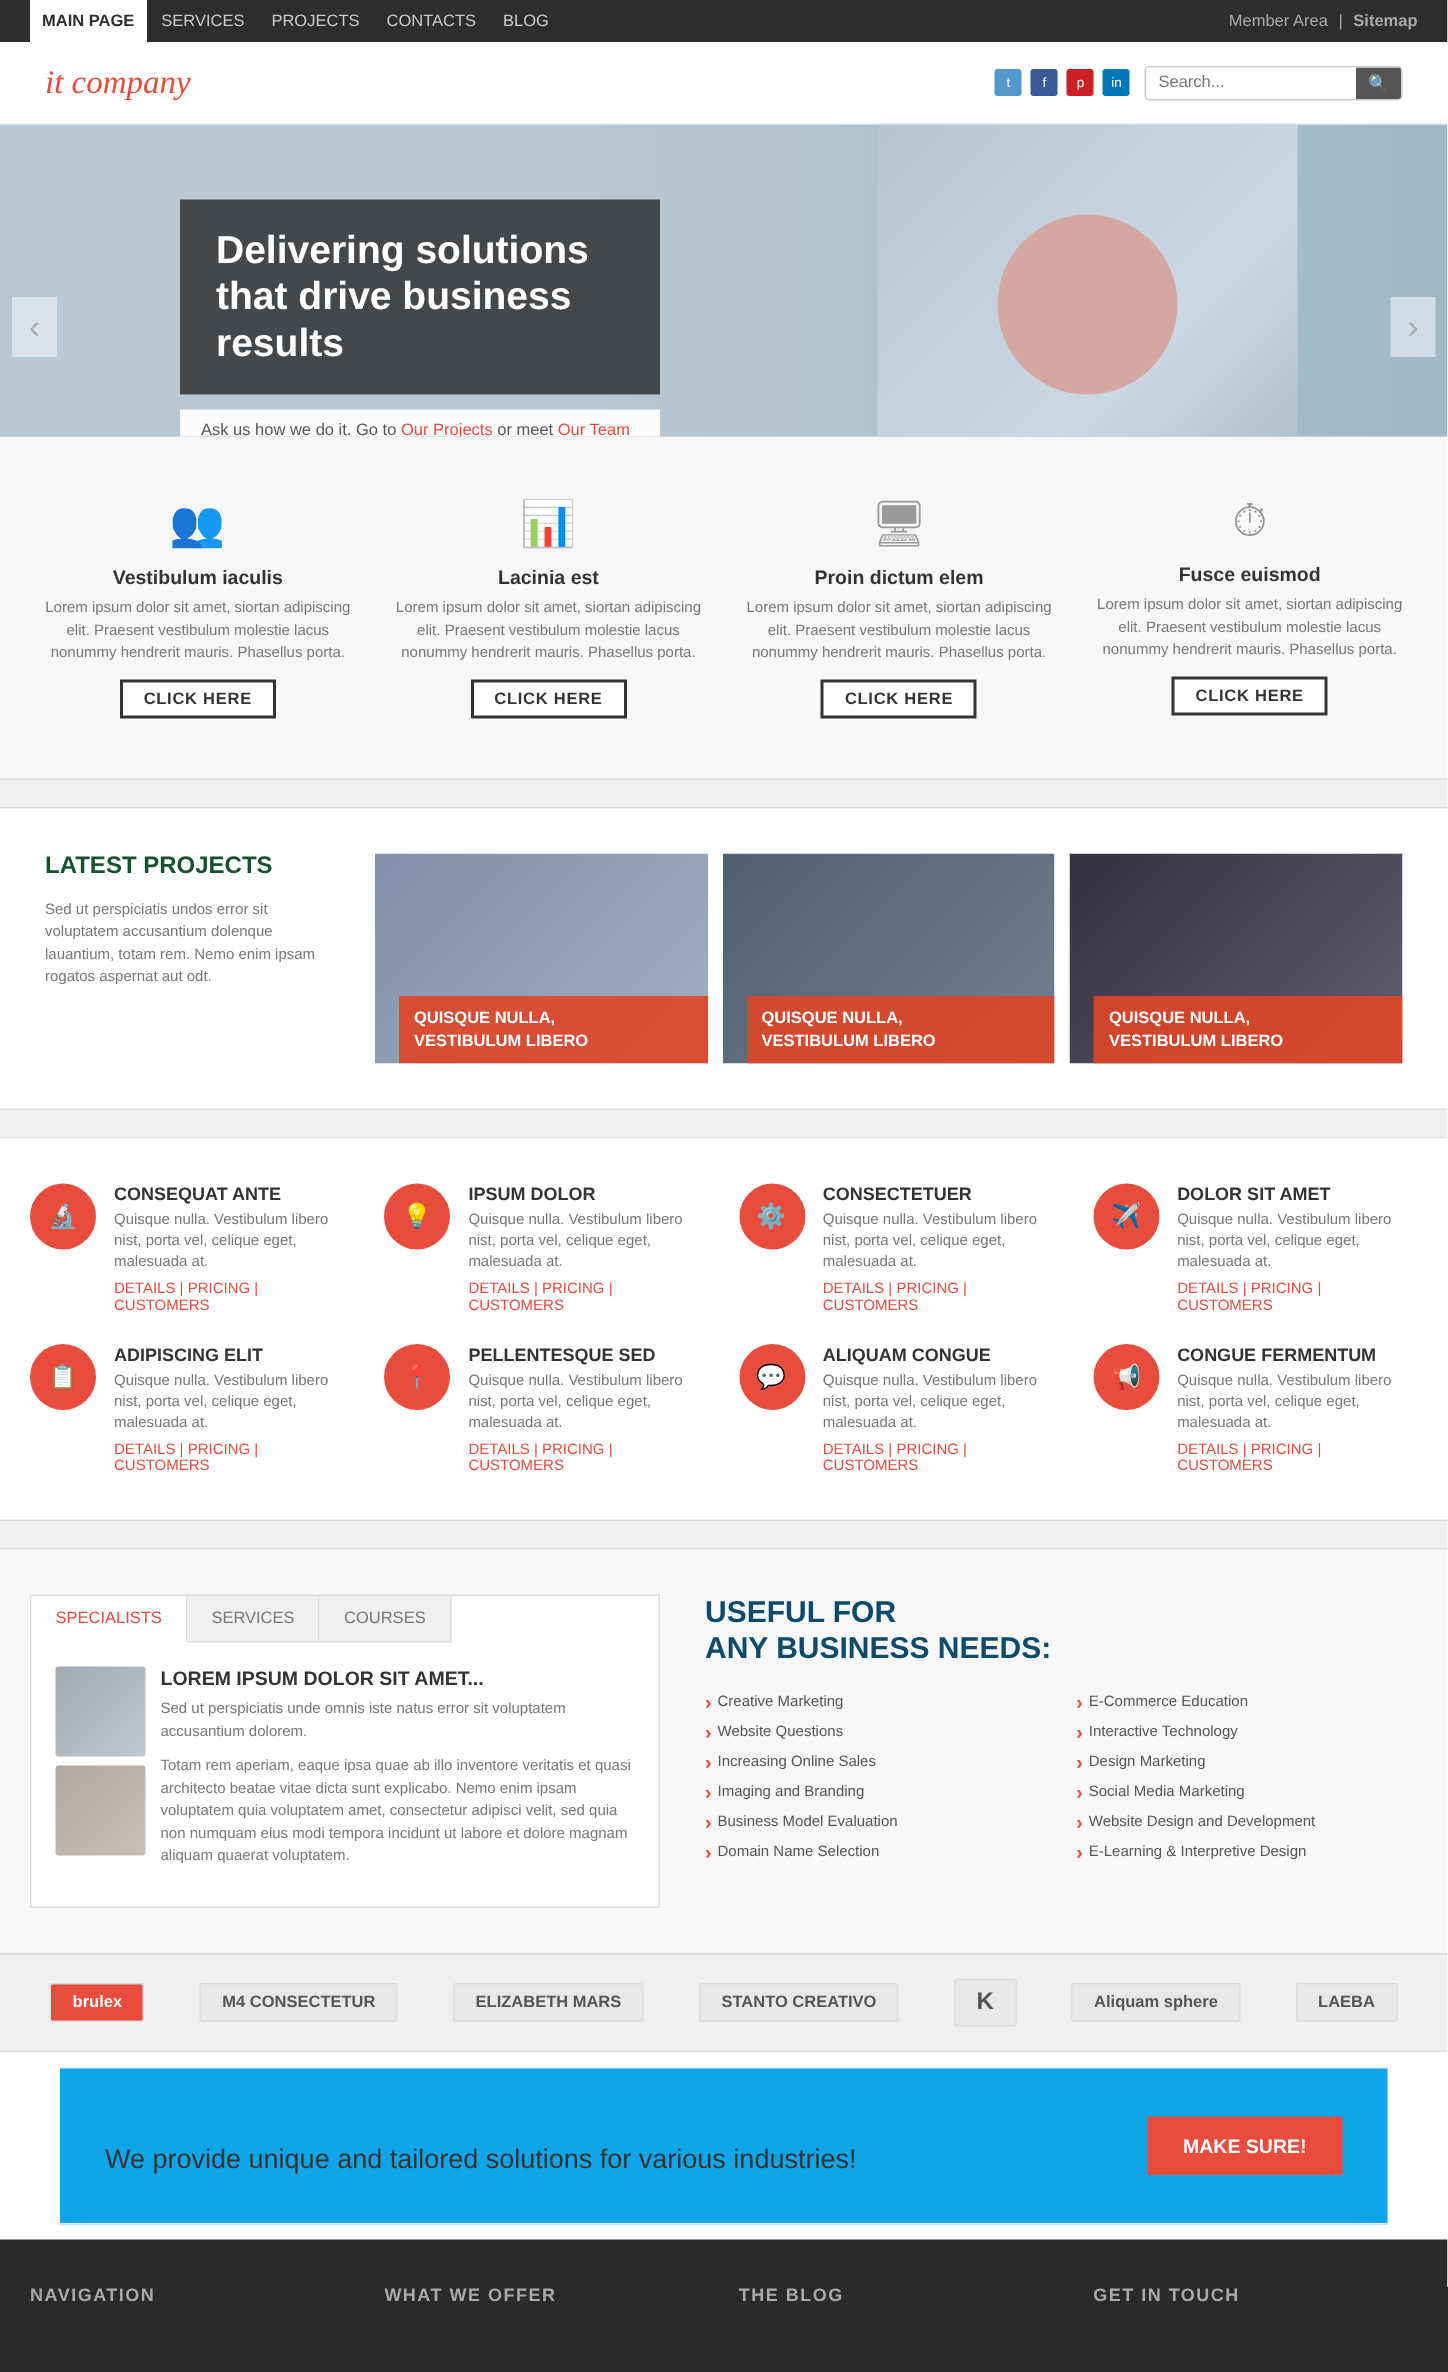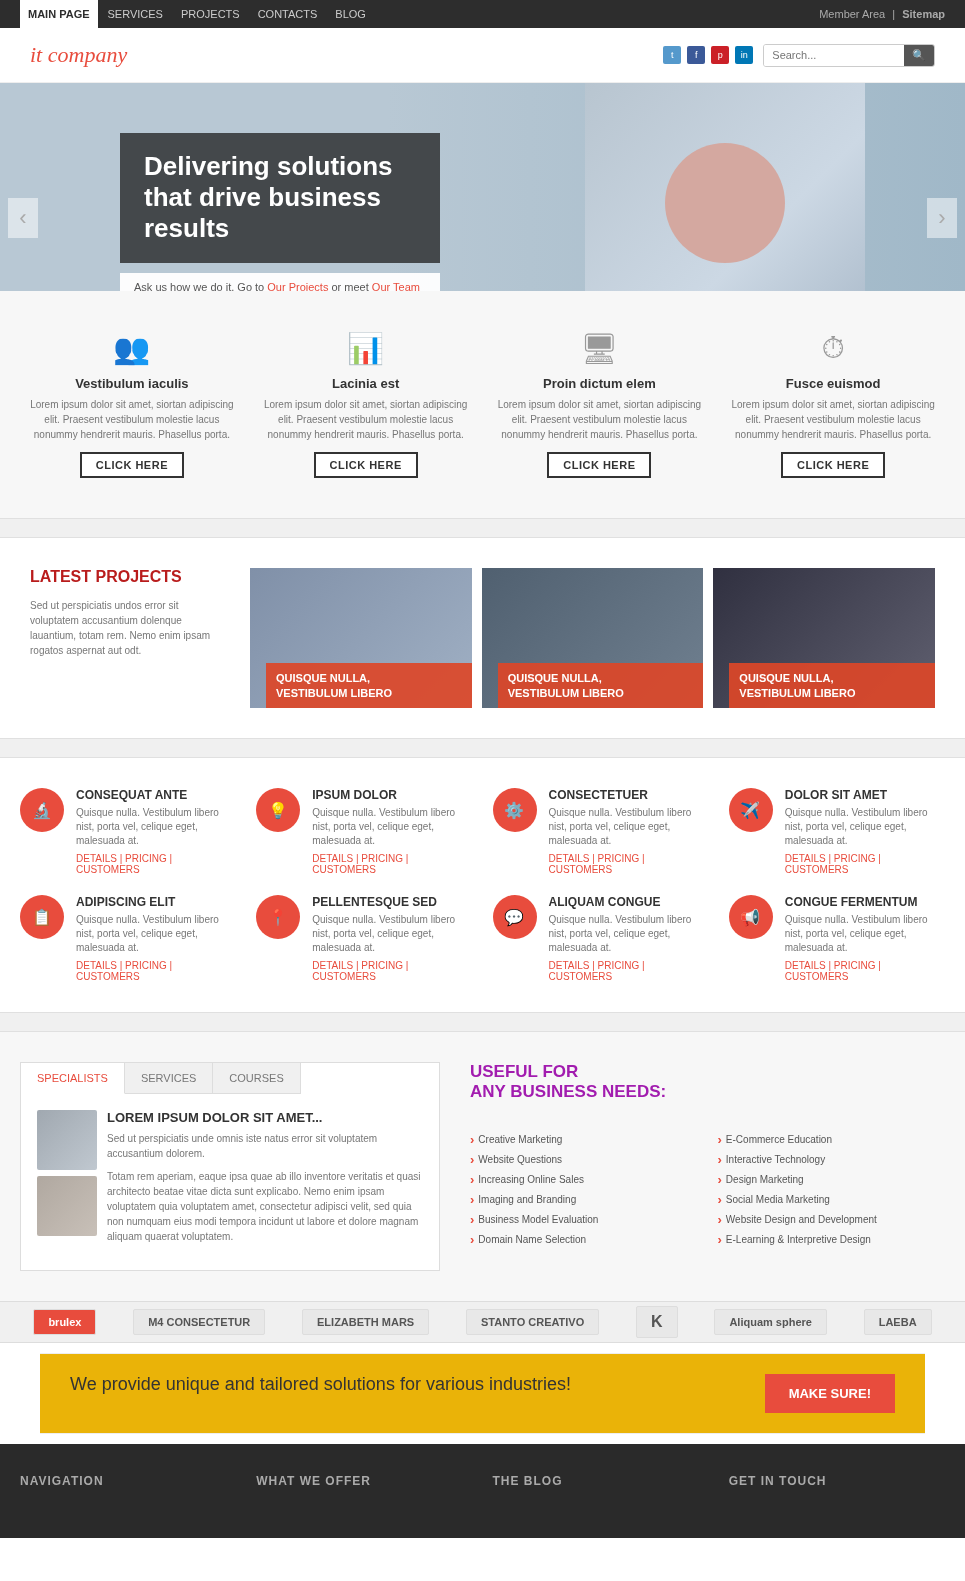--- a/index.html
+++ b/index.html
@@ -42,21 +42,21 @@
     .feature-item h3 { font-size: 13px; font-weight: bold; color: #333; margin-bottom: 6px; }
     .feature-item p { font-size: 10px; color: #777; line-height: 1.5; margin-bottom: 10px; }
     .click-here-btn { border: 2px solid #333; background: #fff; padding: 5px 14px; font-size: 11px; font-weight: bold; cursor: pointer; color: #333; text-transform: uppercase; letter-spacing: 0.5px; }
 
     
     .section-sep { height: 20px; background: #f0f0f0; border-top: 1px solid #e0e0e0; border-bottom: 1px solid #e0e0e0; }
 
     
     .latest-projects { padding: 30px 30px; display: flex; gap: 20px; }
     .projects-info { flex: 0 0 200px; }
-    .projects-info h2 { font-size: 16px; font-weight: bold; color: #b91c1c; margin-bottom: 12px; text-transform: uppercase; }
+    .projects-info h2 { font-size: 16px; font-weight: bold; color: #14532d; margin-bottom: 12px; text-transform: uppercase; }
     .projects-info p { font-size: 10px; color: #777; line-height: 1.5; }
     .projects-grid { display: flex; gap: 10px; flex: 1; }
     .project-card { flex: 1; position: relative; height: 140px; overflow: hidden; background: #ccc; }
     .project-card-label { position: absolute; bottom: 0; left: 16px; right: 0; background: rgba(220,70,40,0.92); color: #fff; padding: 8px 10px; font-size: 11px; font-weight: bold; text-transform: uppercase; line-height: 1.3; }
 
     
     .services-section { background: #fff; padding: 30px 20px; }
     .services-grid { display: grid; grid-template-columns: repeat(4, 1fr); gap: 20px; }
     .service-item { display: flex; gap: 12px; align-items: flex-start; }
     .service-icon-circle { width: 44px; height: 44px; border-radius: 50%; background: #e84c3d; flex-shrink: 0; display: flex; align-items: center; justify-content: center; color: #fff; font-size: 16px; }
@@ -70,33 +70,33 @@
     .tabs-left { flex: 0 0 420px; border: 1px solid #ddd; background: #fff; }
     .tabs-header { display: flex; }
     .tab-btn { padding: 9px 16px; font-size: 11px; font-weight: normal; cursor: pointer; border: none; background: #f0f0f0; color: #777; border-right: 1px solid #ddd; border-bottom: 1px solid #ddd; text-transform: uppercase; }
     .tab-btn.active { background: #fff; color: #e84c3d; border-bottom-color: #fff; }
     .tab-content { padding: 16px; }
     .specialists-row { display: flex; gap: 10px; margin-bottom: 10px; }
     .specialist-photo { width: 60px; height: 60px; background: #c0c8d0; border-radius: 2px; flex-shrink: 0; }
     .tab-content h3 { font-size: 13px; font-weight: bold; color: #333; margin-bottom: 6px; }
     .tab-content p { font-size: 10px; color: #777; line-height: 1.5; }
     .tabs-right { flex: 1; }
-    .tabs-right h2 { font-size: 17px; font-weight: bold; color: #a21caf; line-height: 1.2; margin-bottom: 29px; }
+    .tabs-right h2 { font-size: 20px; font-weight: bold; color: #0c4a6e; line-height: 1.2; margin-bottom: 16px; }
     .useful-cols { display: flex; gap: 20px; }
     .useful-col { flex: 1; }
     .useful-item { font-size: 10px; color: #555; margin-bottom: 5px; display: flex; align-items: center; gap: 4px; }
     .useful-item::before { content: '›'; color: #e84c3d; font-size: 13px; font-weight: bold; }
 
     
-    .logos-bar { background: #f0f0f0; padding: 4px 20px; display: flex; align-items: center; justify-content: space-around; gap: 10px; border-top: 1px solid #ddd; border-bottom: 1px solid #ddd; }
+    .logos-bar { background: #f0f0f0; padding: 16px 20px; display: flex; align-items: center; justify-content: space-around; gap: 10px; border-top: 1px solid #ddd; border-bottom: 1px solid #ddd; }
     .logo-item { background: #e8e8e8; padding: 6px 14px; font-size: 11px; color: #555; border: 1px solid #ddd; border-radius: 2px; font-weight: bold; }
     .logo-item.red { background: #e84c3d; color: #fff; }
 
     
-    .cta-banner { background: #eab308; padding: 20px 30px; display: flex; align-items: flex-start; justify-content: space-between; border-top: 1px solid #eee; border-bottom: 1px solid #eee; margin: 0 20px; }
+    .cta-banner { background: #0ea5e9; padding: 32px 30px; display: flex; align-items: flex-end; justify-content: space-between; border-top: 1px solid #eee; border-bottom: 1px solid #eee; margin: 0 20px; }
     .cta-banner p { font-size: 18px; color: #333; }
     .make-sure-btn { background: #e84c3d; color: #fff; border: none; padding: 12px 24px; font-size: 13px; font-weight: bold; cursor: pointer; text-transform: uppercase; }
 
     
     .footer { background: #2a2a2a; padding: 30px 20px 20px; }
     .footer-cols { display: flex; gap: 20px; margin-bottom: 20px; }
     .footer-col { flex: 1; }
     .footer-col h4 { color: #aaa; font-size: 12px; font-weight: bold; text-transform: uppercase; margin-bottom: 10px; letter-spacing: 1px; }
   </style>
 </head>

